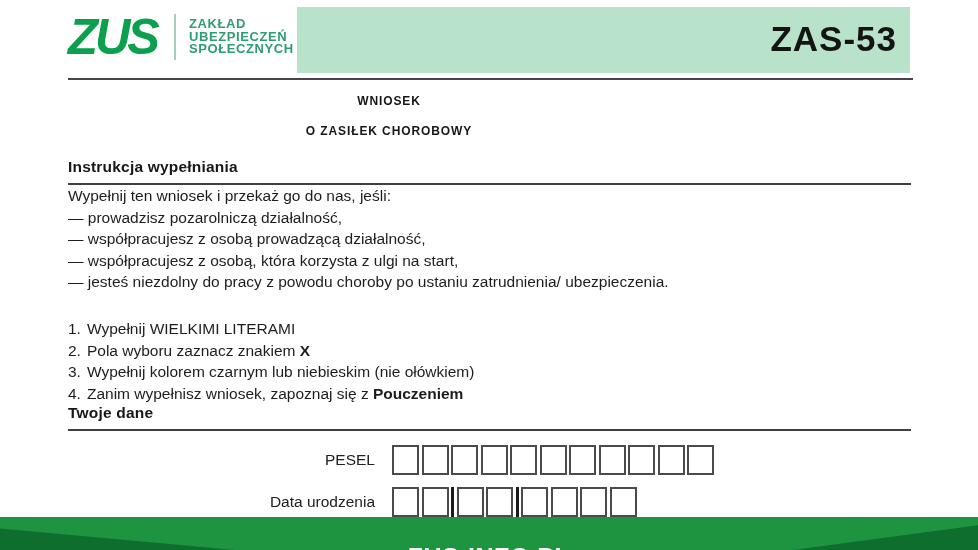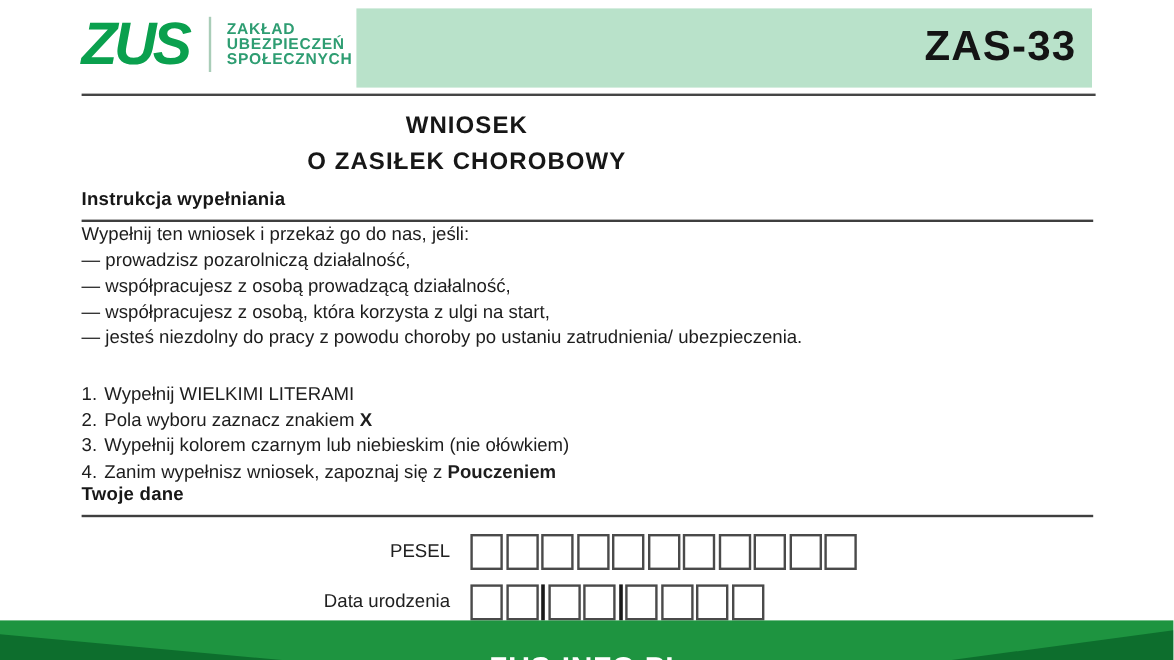--- a/index.html
+++ b/index.html
@@ -40,21 +40,21 @@
     font-size:13px;line-height:12.6px;letter-spacing:0.6px;font-weight:bold;
   }
   .org div{white-space:nowrap;}
   .header-rule{
     position:absolute;left:68px;top:78px;width:845px;height:2px;background:var(--rule);
   }
 
   
   .title-line{
     position:absolute;left:0;width:778px;text-align:center;
-    font-size:20px;font-weight:bold;letter-spacing:0.9px;color:#171717;
+    font-size:12px;font-weight:bold;letter-spacing:0.9px;color:#171717;
   }
   #title-1{top:94px;}
   #title-2{top:124px;}
 
   
   .section-head{
     position:absolute;left:68px;width:843px;
     font-size:15.5px;font-weight:bold;color:#171717;
     padding-bottom:7px;border-bottom:2px solid #3f3f3f;letter-spacing:0.2px;
   }
@@ -104,21 +104,21 @@
     position:relative;z-index:2;text-align:center;color:#ffffff;
     font-weight:bold;font-size:25px;line-height:33px;letter-spacing:0.5px;margin-top:24px;
   }
 </style>
 </head>
 <body>
 
 <div class="page">
 
   <div class="mint-band">
-    <div class="form-code">ZAS-33</div>
+    <div class="form-code">ZAS-53</div>
   </div>
 
   <div class="logo">
     <div class="zus-mark">ZUS</div>
     <div class="logo-divider"></div>
     <div class="org">
       <div>ZAKŁAD</div>
       <div>UBEZPIECZEŃ</div>
       <div>SPOŁECZNYCH</div>
     </div>

